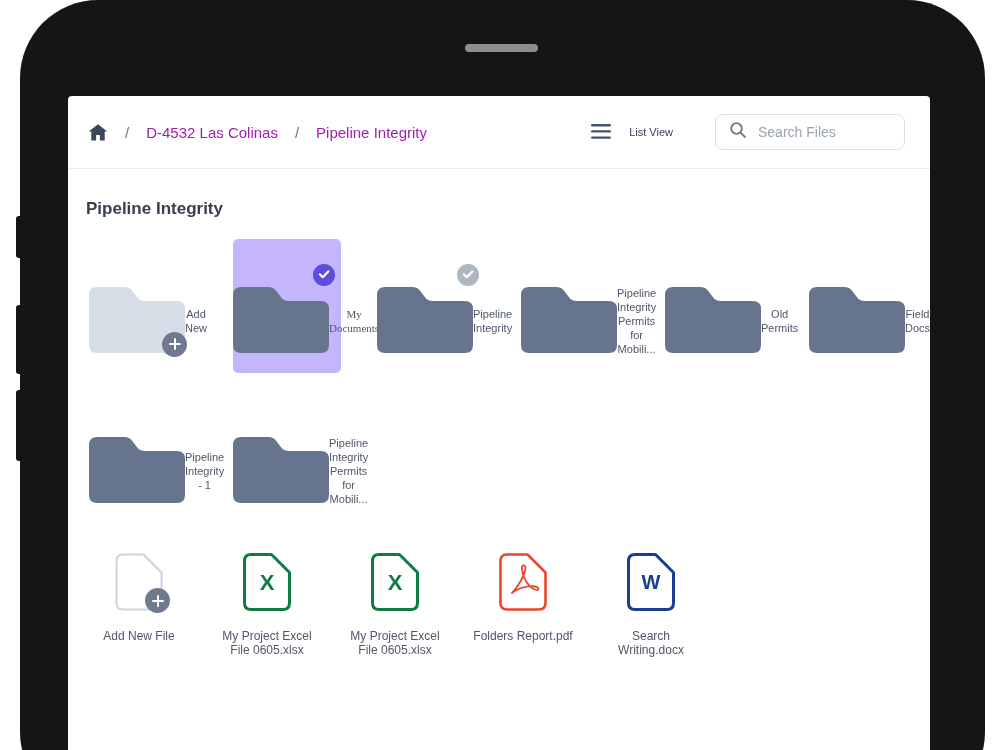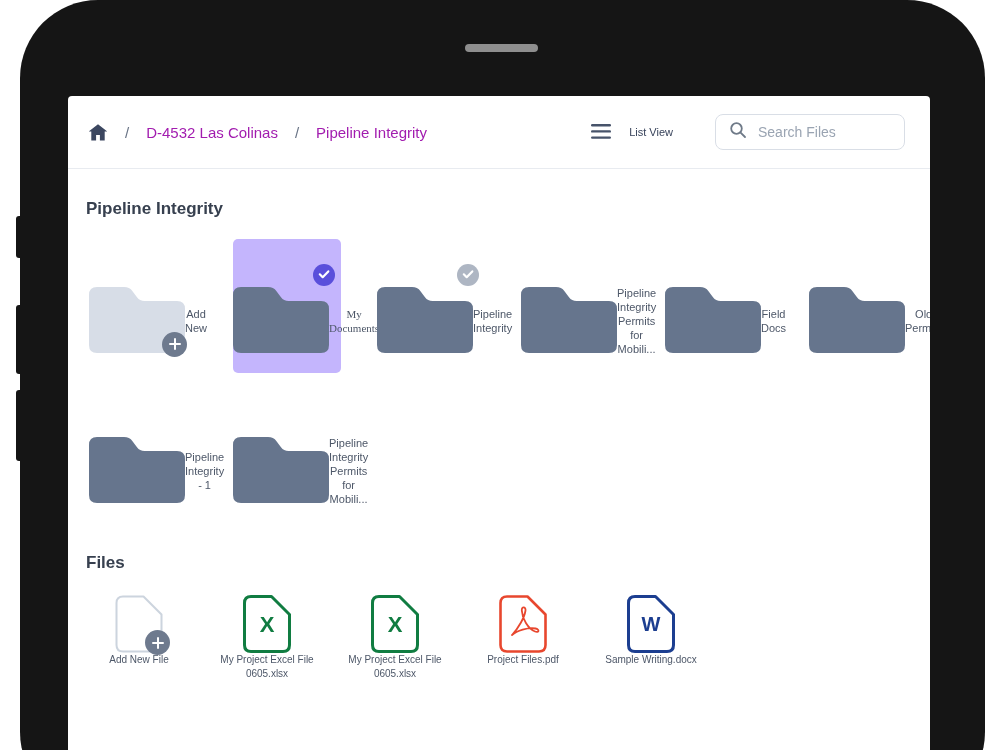--- a/index.html
+++ b/index.html
@@ -41,21 +41,21 @@
     display:flex;align-items:center;justify-content:center;}
   .badge-plus{position:absolute;width:25px;height:25px;border-radius:50%;
     display:flex;align-items:center;justify-content:center;}
   .badge-plus.folder-pos{right:-2px;bottom:-4px;}
   .badge-plus.file-pos{right:-7px;bottom:-2px;}
   .badge-star{position:absolute;left:4px;bottom:2px;width:24px;height:24px;}
   .files-section{margin-top:30px;}
   .files-grid{display:flex;column-gap:18px;margin-top:22px;margin-left:-2px;}
   .file-card{width:110px;display:flex;flex-direction:column;align-items:center;position:relative;cursor:pointer;}
   .file-icon-wrap{position:relative;width:48px;height:58px;}
-  .file-label{font-size:10px;line-height:14px;color:#4d5768;text-align:center;max-width:104px;}
+  .file-label{margin-top:18px;font-size:12px;line-height:14px;color:#4d5768;text-align:center;max-width:104px;}
 </style>
 </head>
 <body>
 
 <div class="side-btn" style="top:216px;height:42px;"></div>
 <div class="side-btn" style="top:305px;height:69px;"></div>
 <div class="side-btn" style="top:390px;height:71px;"></div>
 <div class="device"></div>
 <div class="camera-bar"></div>
 
@@ -133,44 +133,43 @@
           <div class="folder-card">
             <div class="icon-wrap"><svg viewBox="0 0 96 70" width="96" height="70">
                 <path d="M0 12 Q0 4 8 4 L35 4 Q40.5 4 43.5 8.2 L48 14.2 Q50.8 18 55.5 18 L88 18 Q96 18 96 26 L96 62 Q96 70 88 70 L8 70 Q0 70 0 62 Z" fill="#66758d"></path>
               </svg></div>
             <div class="folder-label">Pipeline Integrity Permits for Mobili...</div>
           </div>
           <div class="folder-card">
             <div class="icon-wrap"><svg viewBox="0 0 96 70" width="96" height="70">
                 <path d="M0 12 Q0 4 8 4 L35 4 Q40.5 4 43.5 8.2 L48 14.2 Q50.8 18 55.5 18 L88 18 Q96 18 96 26 L96 62 Q96 70 88 70 L8 70 Q0 70 0 62 Z" fill="#66758d"></path>
               </svg></div>
+            <div class="folder-label">Old Permits</div>
+          </div>
+          <div class="folder-card">
+            <div class="icon-wrap"><svg viewBox="0 0 96 70" width="96" height="70">
+                <path d="M0 12 Q0 4 8 4 L35 4 Q40.5 4 43.5 8.2 L48 14.2 Q50.8 18 55.5 18 L88 18 Q96 18 96 26 L96 62 Q96 70 88 70 L8 70 Q0 70 0 62 Z" fill="#66758d"></path>
+              </svg></div>
             <div class="folder-label">Field Docs</div>
           </div>
           <div class="folder-card">
             <div class="icon-wrap"><svg viewBox="0 0 96 70" width="96" height="70">
                 <path d="M0 12 Q0 4 8 4 L35 4 Q40.5 4 43.5 8.2 L48 14.2 Q50.8 18 55.5 18 L88 18 Q96 18 96 26 L96 62 Q96 70 88 70 L8 70 Q0 70 0 62 Z" fill="#66758d"></path>
               </svg></div>
-            <div class="folder-label">Old Permits</div>
-          </div>
-          <div class="folder-card">
-            <div class="icon-wrap"><svg viewBox="0 0 96 70" width="96" height="70">
-                <path d="M0 12 Q0 4 8 4 L35 4 Q40.5 4 43.5 8.2 L48 14.2 Q50.8 18 55.5 18 L88 18 Q96 18 96 26 L96 62 Q96 70 88 70 L8 70 Q0 70 0 62 Z" fill="#66758d"></path>
-              </svg></div>
             <div class="folder-label">Pipeline Integrity - 1</div>
           </div>
           <div class="folder-card">
             <div class="icon-wrap"><svg viewBox="0 0 96 70" width="96" height="70">
                 <path d="M0 12 Q0 4 8 4 L35 4 Q40.5 4 43.5 8.2 L48 14.2 Q50.8 18 55.5 18 L88 18 Q96 18 96 26 L96 62 Q96 70 88 70 L8 70 Q0 70 0 62 Z" fill="#66758d"></path>
               </svg></div>
             <div class="folder-label">Pipeline Integrity Permits for Mobili...</div>
           </div>
         </div>
     </div>
     <div class="files-section">
-      <div class="section-title">Files</div>
       <div class="files-grid" id="files-grid">
           <div class="file-card">
             <div class="file-icon-wrap"><svg viewBox="0 0 48 58" width="48" height="58">
                 <path d="M8 1.5 L28.5 1.5 L46.5 19.5 L46.5 50 Q46.5 56.5 40 56.5 L8 56.5 Q1.5 56.5 1.5 50 L1.5 8 Q1.5 1.5 8 1.5 Z" fill="none" stroke="#ccd4de" stroke-width="2" stroke-linejoin="round"></path>
               </svg><div class="badge-plus file-pos" style="background: rgb(110, 122, 142);">
                 <svg width="12" height="12" viewBox="0 0 12 12">
                   <line x1="6" y1="1" x2="6" y2="11" stroke="#fff" stroke-width="2" stroke-linecap="round"></line>
                   <line x1="1" y1="6" x2="11" y2="6" stroke="#fff" stroke-width="2" stroke-linecap="round"></line>
                 </svg>
               </div></div>
@@ -188,25 +187,25 @@
                 <path d="M8 1.5 L28.5 1.5 L46.5 19.5 L46.5 50 Q46.5 56.5 40 56.5 L8 56.5 Q1.5 56.5 1.5 50 L1.5 8 Q1.5 1.5 8 1.5 Z" fill="none" stroke="#107c41" stroke-width="3" stroke-linejoin="round"></path>
                 <text x="24" y="37" text-anchor="middle" font-size="22" font-weight="bold" font-family="Liberation Sans, sans-serif" fill="#107c41">X</text>
               </svg></div>
             <div class="file-label">My Project Excel File 0605.xlsx</div>
           </div>
           <div class="file-card">
             <div class="file-icon-wrap"><svg viewBox="0 0 48 58" width="48" height="58">
                 <path d="M8 1.5 L28.5 1.5 L46.5 19.5 L46.5 50 Q46.5 56.5 40 56.5 L8 56.5 Q1.5 56.5 1.5 50 L1.5 8 Q1.5 1.5 8 1.5 Z" fill="none" stroke="#e8472e" stroke-width="2.6" stroke-linejoin="round"></path>
                 <path d="M13 40 C19.5 33 25.5 22.5 26.5 15.5 C27 11.5 22.5 11 22.8 15.5 C23.2 23.5 29 34 36 36.5 C40 38 41 34.5 36.5 33.5 C29 32 17.5 36 13 40" fill="none" stroke="#e8472e" stroke-width="1.8" stroke-linecap="round"></path>
               </svg></div>
-            <div class="file-label">Project Files.pdf</div>
+            <div class="file-label">Folders Report.pdf</div>
           </div>
           <div class="file-card">
             <div class="file-icon-wrap"><svg viewBox="0 0 48 58" width="48" height="58">
                 <path d="M8 1.5 L28.5 1.5 L46.5 19.5 L46.5 50 Q46.5 56.5 40 56.5 L8 56.5 Q1.5 56.5 1.5 50 L1.5 8 Q1.5 1.5 8 1.5 Z" fill="none" stroke="#1c3e90" stroke-width="3" stroke-linejoin="round"></path>
                 <text x="24" y="36" text-anchor="middle" font-size="20" font-weight="bold" font-family="Liberation Sans, sans-serif" fill="#1c3e90">W</text>
               </svg></div>
-            <div class="file-label">Sample Writing.docx</div>
+            <div class="file-label">Search Writing.docx</div>
           </div>
         </div>
     </div>
   </div>
 </div>
 
 </body></html>

